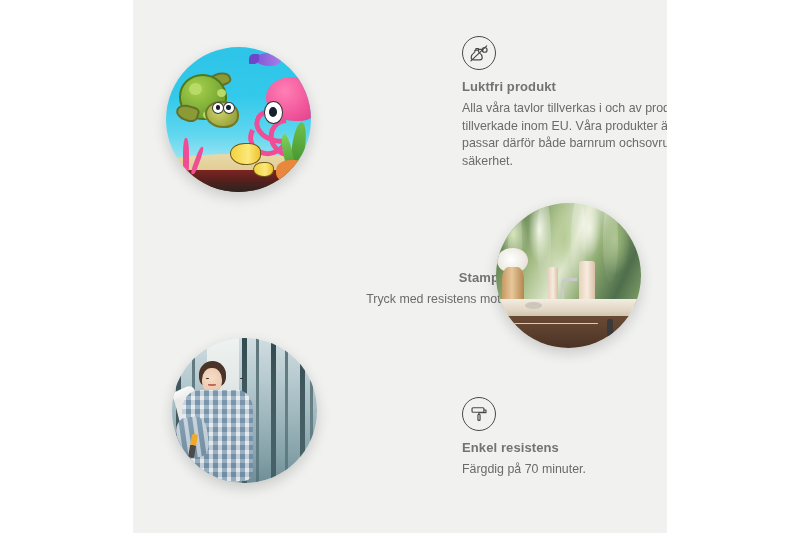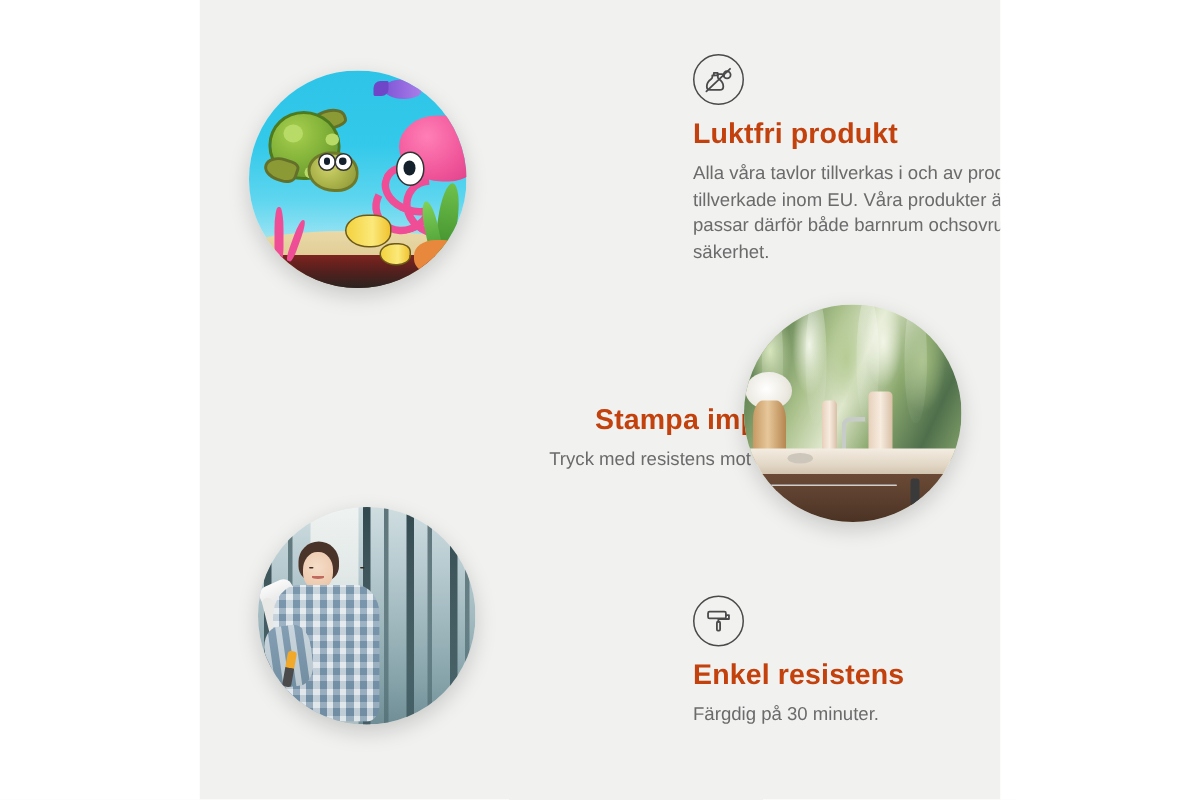--- a/index.html
+++ b/index.html
@@ -276,22 +276,22 @@
   
   .feature { position:absolute; }
   .icon-circle {
     width: 34px; height: 34px;
     border: 1.4px solid #4a4a4a;
     border-radius: 50%;
     display: flex; align-items:center; justify-content:center;
     box-sizing: border-box;
   }
   .ftitle {
-    color: #c2410c;
-    font-size: 19px;
+    color: #737373;
+    font-size: 13px;
     font-weight: bold;
     letter-spacing: .1px;
     margin: 9px 0 6px 0;
     white-space: nowrap;
   }
   .fbody {
     color: #6b6b6b;
     font-size: 12.4px;
     line-height: 17.5px;
   }
@@ -430,21 +430,21 @@
       <div class="icon-wrap">
         <div class="icon-circle">
           <svg width="22" height="22" viewBox="0 0 24 24" fill="none" stroke="#4a4a4a" stroke-width="1.3" stroke-linecap="round" stroke-linejoin="round">
             <rect x="4.4" y="5.2" width="13" height="4.9" rx="1.1"></rect>
             <path d="M17.4 7.65h2.2v2.9h-7.7v2.0"></path>
             <rect x="10.85" y="12.55" width="2.3" height="6.4" rx="0.7"></rect>
           </svg>
         </div>
       </div>
       <div class="ftitle">Enkel resistens</div>
-      <div class="fbody">Färgdig på 30 minuter.</div>
+      <div class="fbody">Färgdig på 70 minuter.</div>
     </div>
 
   </div>
 
   <div class="white-bar-left"></div>
   <div class="white-bar-right"></div>
 
 </div>
 
 </body></html>

